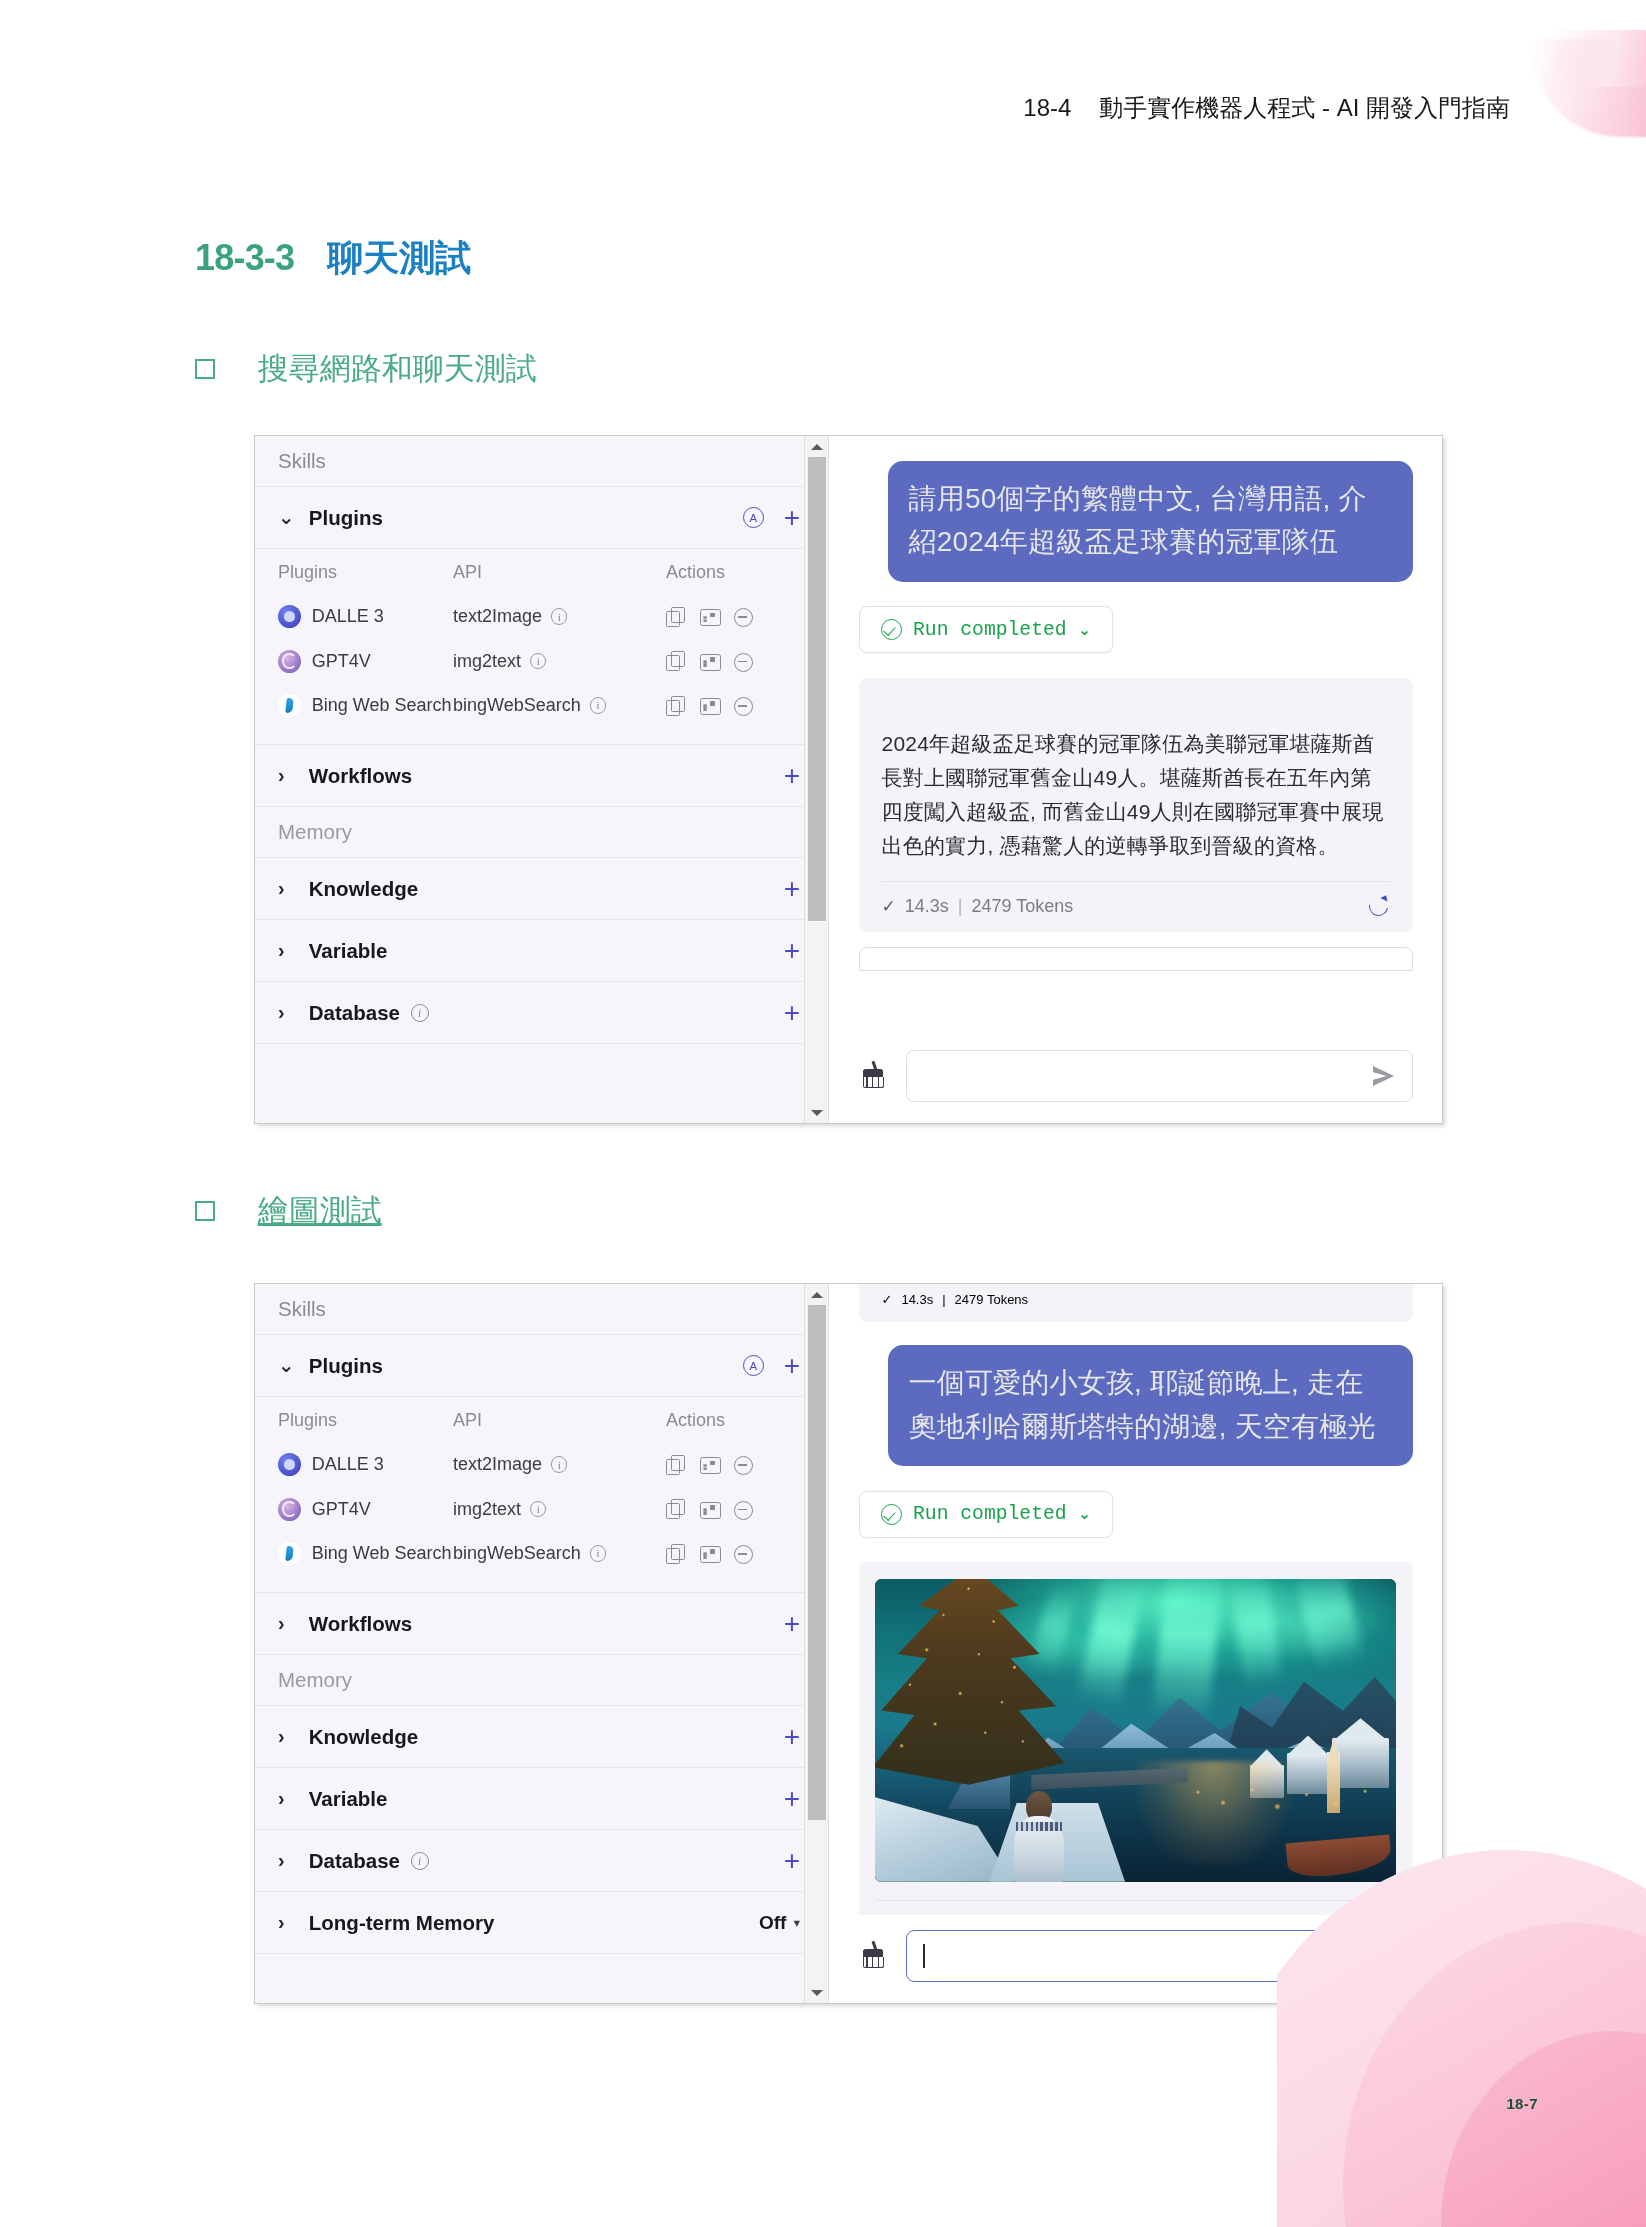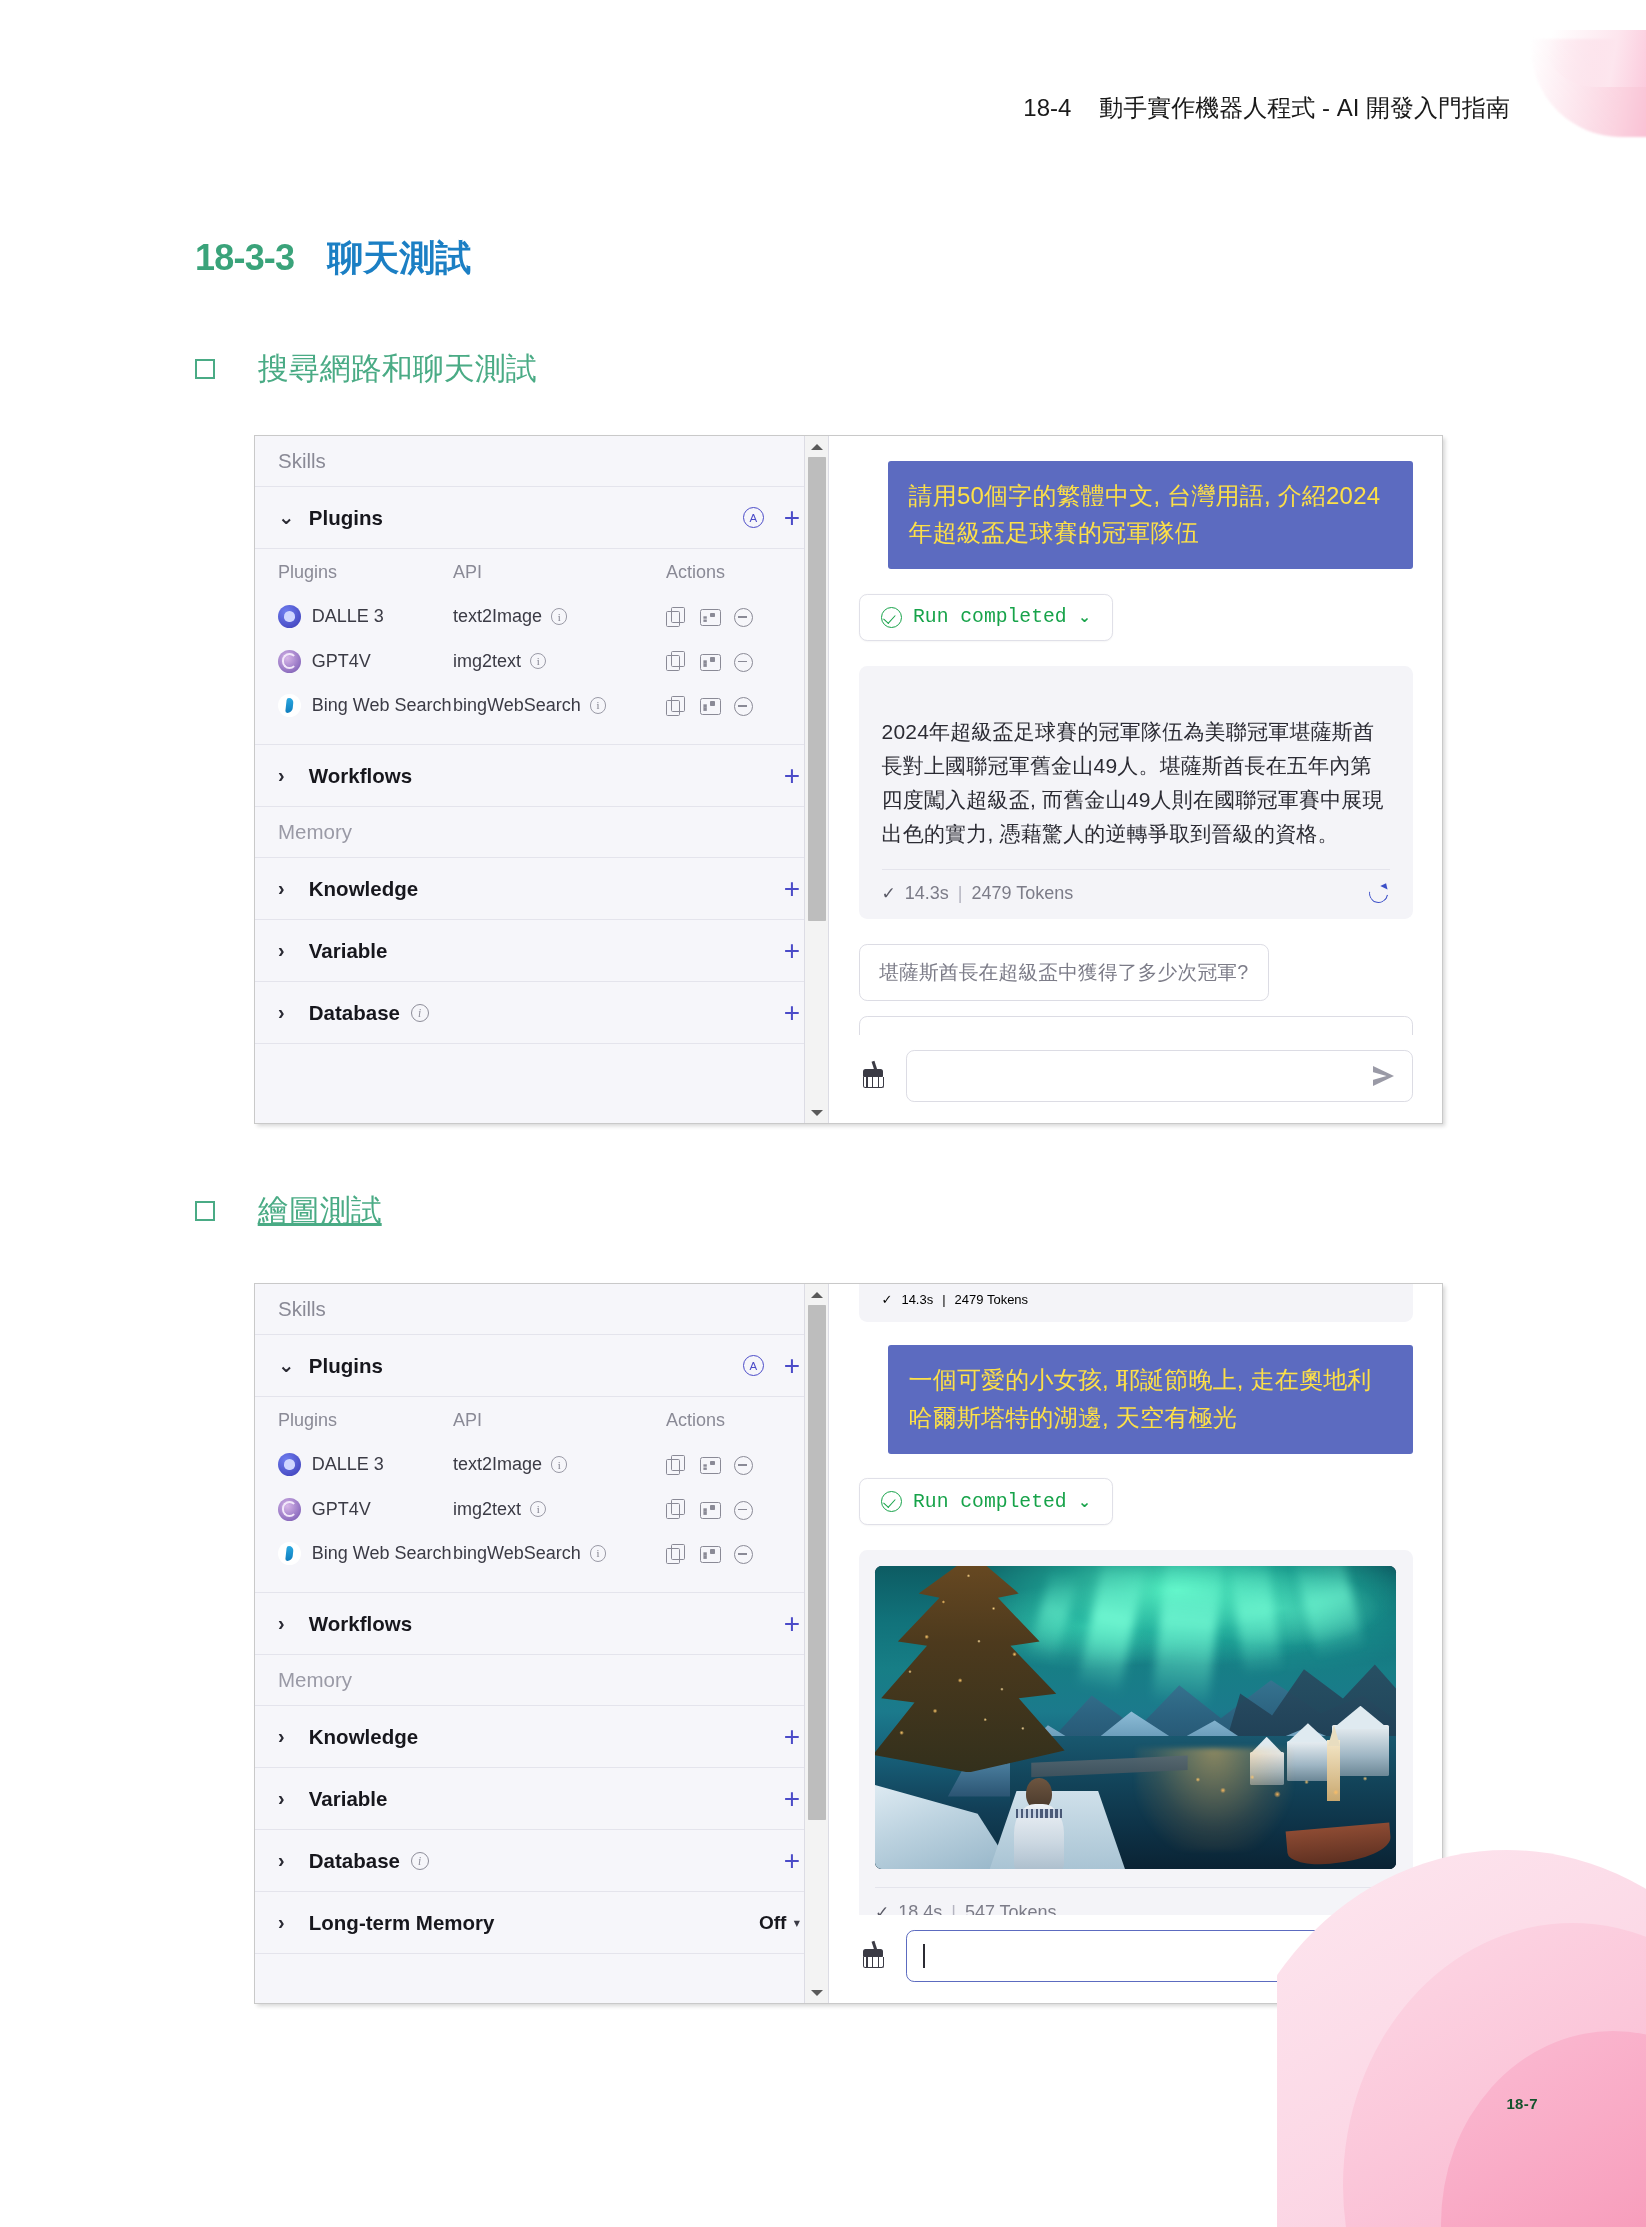--- a/index.html
+++ b/index.html
@@ -298,24 +298,24 @@
     overflow: hidden;
   }
   .chat-scroll {
     flex: 1;
     padding: 24.6px 29.5px 0 29.5px;
     overflow: hidden;
     position: relative;
   }
   .bubble-user {
     background: #5c6bc0;
-    color: #fde047;
-    border-radius: 3px;
+    color: #e5e5e5;
+    border-radius: 15px;
     padding: 16.4px 21px 18px 21px;
-    font-size: 24px; line-height: 1.55;
+    font-size: 28px; line-height: 1.55;
     max-width: 525px;
     margin-left: auto;
     letter-spacing: 0.2px;
   }
   .run-chip {
     display: inline-flex; align-items: center; gap: 11.5px;
     border: 0.8px solid #e0e0e8;
     border-radius: 8.2px;
     background: #ffffff;
     padding: 11.5px 21px;
@@ -811,21 +811,20 @@
             <span class="check">✓</span>
             <span>14.3s</span>
             <span class="sep">|</span>
             <span>2479 Tokens</span>
           </span>
           <span class="spacer"></span>
           <span class="refresh"></span>
         </div>
       </div>
 
-      <div class="suggestion">堪薩斯酋長在超級盃中獲得了多少次冠軍?</div>
       <div class="suggestion-ghost"></div>
     </div>
 
     <div class="composer">
       <span class="broom">
         <span class="handle"></span>
           <span class="head"></span>
           <span class="bristles"></span>
       </span>
       <span class="input-wrap">

